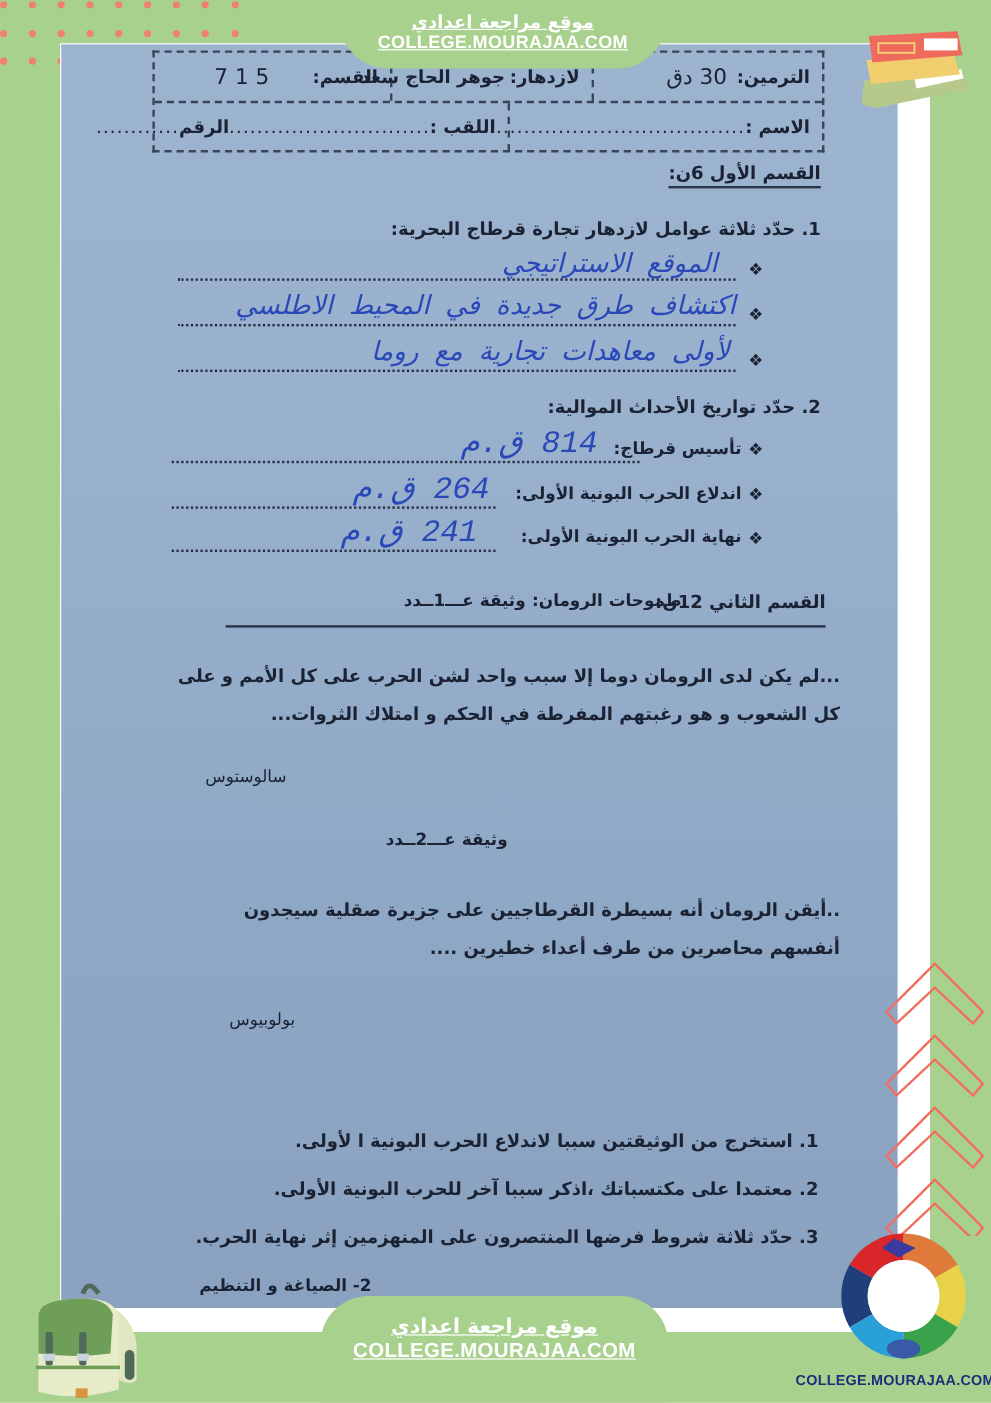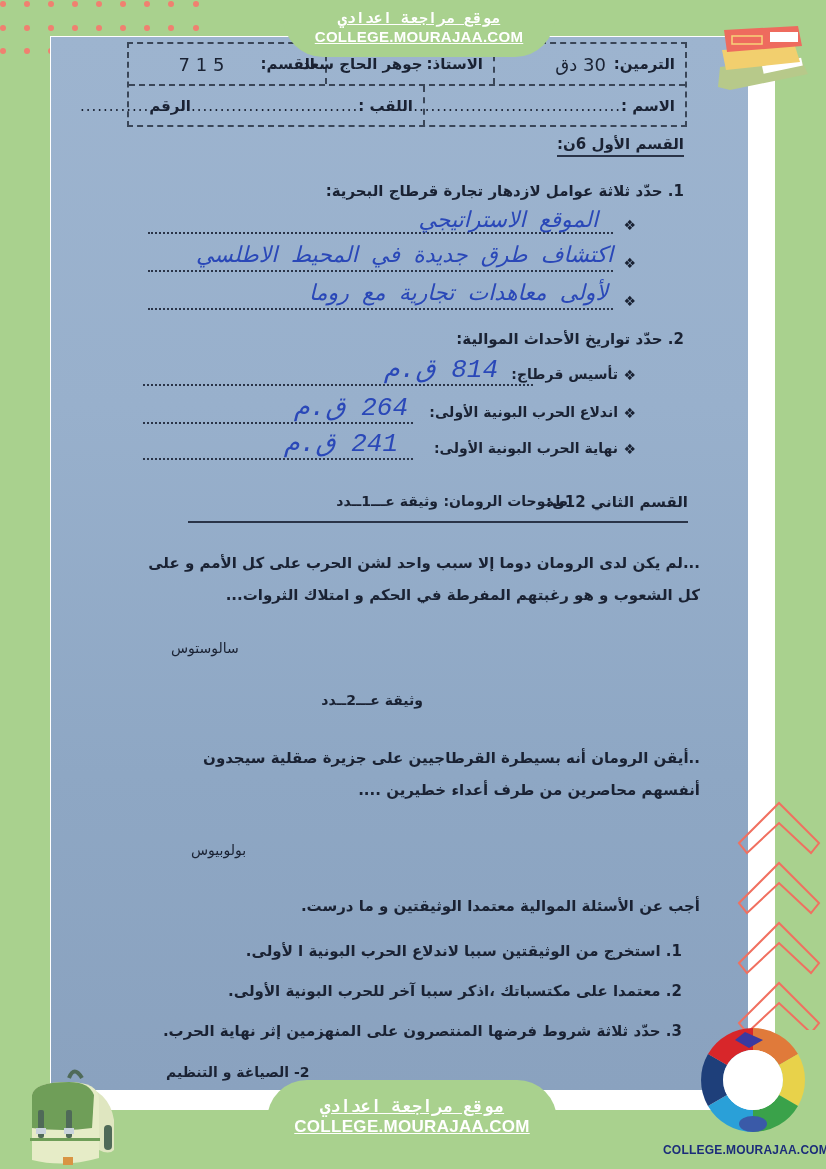--- a/index.html
+++ b/index.html
@@ -18,21 +18,21 @@
   .dots-line{letter-spacing:1px;font-weight:normal;}
   .sec-title{position:absolute;font-weight:bold;font-size:15px;border-bottom:2px solid #2a3448;padding-bottom:2px;}
   .q{position:absolute;font-size:15px;font-weight:bold;white-space:nowrap;}
   .bullet{position:absolute;font-size:14px;white-space:nowrap;}
   .hand{position:absolute;font-family:Liberation Mono, monospace;font-style:italic;color:#2a48b8;font-size:22px;white-space:nowrap;}
   .dotted{position:absolute;border-bottom:2px dotted #2a3448;height:0;}
   .para{position:absolute;font-size:15px;font-weight:bold;line-height:32px;right:48px;text-align:right;}
   .src{position:absolute;font-size:14px;font-weight:normal;}
   .banner-top{position:absolute;left:283px;top:0;width:272px;height:57px;background:#a9d18e;border-radius:0 0 40px 40px;text-align:center;color:#fff;}
   .banner-bot{position:absolute;left:267px;top:1080px;width:290px;height:89px;background:#a9d18e;border-radius:40px 40px 0 0;text-align:center;color:#fff;}
-  .ban-ar{font-size:15px;font-weight:bold;text-decoration:underline;display:block;font-family:Liberation Mono, monospace;}
+  .ban-ar{font-size:15px;font-weight:bold;text-decoration:underline;display:block;}
   .ban-en{font-size:15px;font-weight:bold;text-decoration:underline;display:block;font-family:"Liberation Sans",sans-serif;letter-spacing:0.3px;}
   .books{position:absolute;left:700px;top:12px;width:110px;height:80px;}
   .backpack{position:absolute;left:14px;top:1060px;width:100px;height:105px;}
   .chevrons{position:absolute;left:734px;top:790px;width:90px;height:240px;}
   .logo{position:absolute;left:693px;top:1020px;width:130px;height:120px;}
   .logo-text{position:absolute;left:663px;top:1143px;width:160px;font-family:"Liberation Sans",sans-serif;font-weight:bold;font-size:12px;color:#1c2d7a;letter-spacing:0.2px;text-align:center;}
 </style>
 </head>
 <body>
 
@@ -70,21 +70,21 @@
 
 <div class="photo">
 
   <div class="hdr-table">
     <div class="hdr-row r1">
       <div class="hcell" style="width:190px">
         <span>الترمين:</span>
         <span class="hval">30 دق</span>
       </div>
       <div class="hcell sep" style="width:170px;border-right:2px dashed #3a4658">
-        <span>الاستاذ:</span>
+        <span>لازدهار:</span>
         <span style="margin-right:4px">جوهر الحاج سعد</span>
       </div>
       <div class="hcell" style="flex:1">
         <span>القسم:</span>
         <span class="hval" style="margin-right:36px">5 1 7</span>
       </div>
     </div>
     <div class="hdr-row r2">
       <div class="hcell" style="width:262px;border-left:2px dashed #3a4658">
         <span>الاسم :</span>
@@ -139,21 +139,20 @@
   </div>
 
   <div class="para" style="top:510px;width:575px">...لم يكن لدى الرومان دوما إلا سبب واحد لشن الحرب على كل الأمم و على كل الشعوب و هو رغبتهم المفرطة في الحكم و امتلاك الثروات...</div>
   <div class="src" style="left:120px;top:603px">سالوستوس</div>
 
   <div class="q" style="right:325px;top:655px;font-size:14px">وثيقة عـــ2ــدد</div>
 
   <div class="para" style="top:705px;width:560px">..أيقن الرومان أنه بسيطرة القرطاجيين على جزيرة صقلية سيجدون أنفسهم محاصرين من طرف أعداء خطيرين ....</div>
   <div class="src" style="left:140px;top:805px">بولوبيوس</div>
 
-  <div class="q" style="right:48px;top:860px">أجب عن الأسئلة الموالية معتمدا الوثيقتين و ما درست.</div>
 
   <div class="q" style="right:66px;top:905px">1. استخرج من الوثيقتين سببا لاندلاع الحرب البونية ا لأولى.</div>
   <div class="q" style="right:66px;top:945px">2. معتمدا على مكتسباتك ،اذكر سببا آخر للحرب البونية الأولى.</div>
   <div class="q" style="right:66px;top:985px">3. حدّد ثلاثة شروط فرضها المنتصرون على المنهزمين إثر نهاية الحرب.</div>
   <div class="q" style="left:115px;top:1027px;font-size:14px">2- الصياغة و التنظيم</div>
 </div>
 
 <div class="banner-top">
   <span class="ban-ar" style="margin-top:9px">موقع مراجعة اعدادي</span>
   <span class="ban-en">COLLEGE.MOURAJAA.COM</span>

